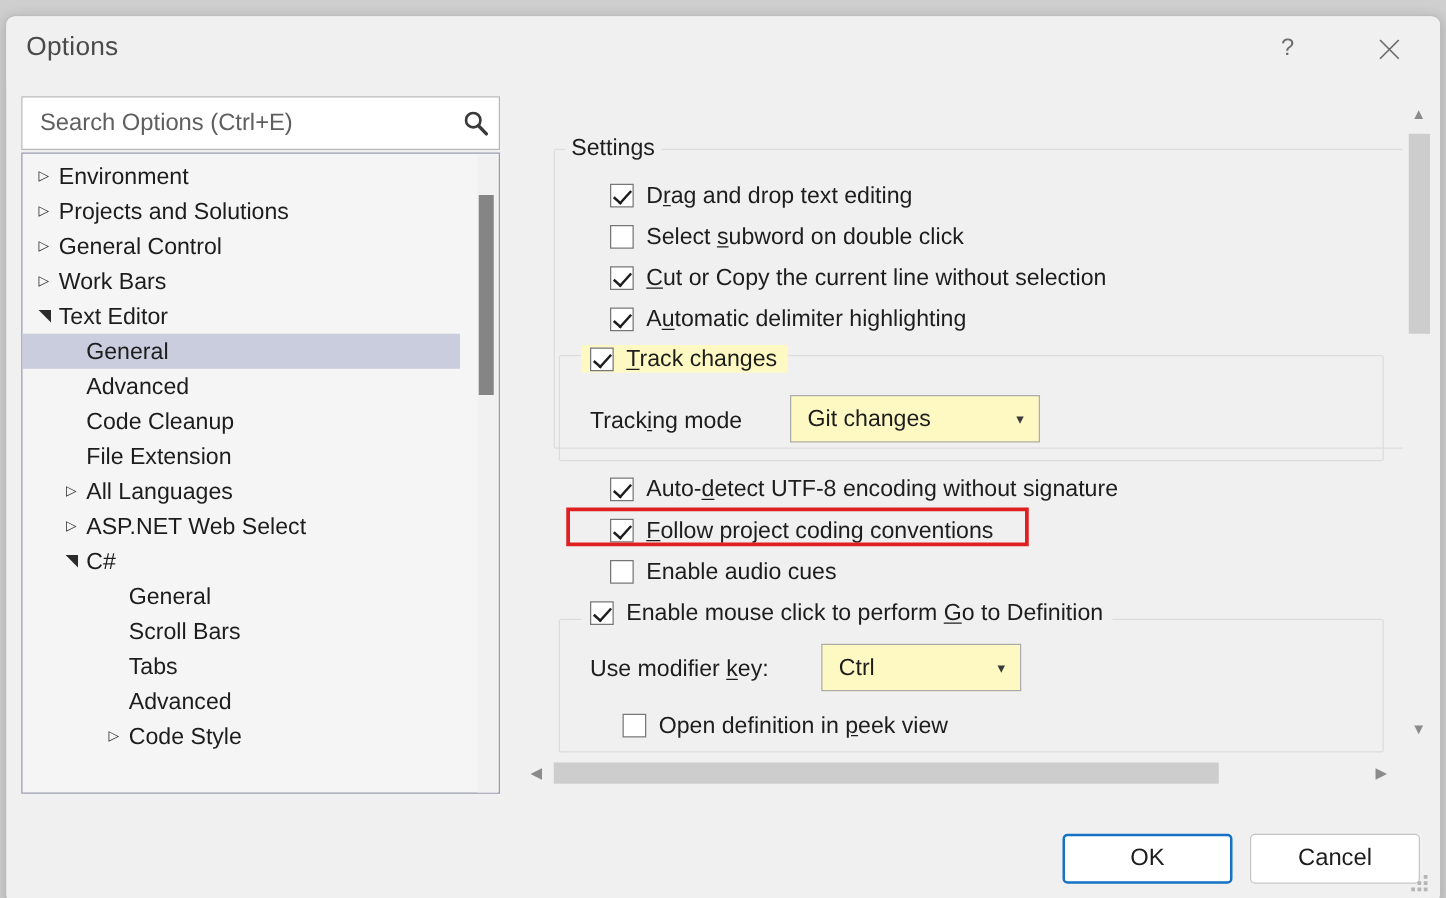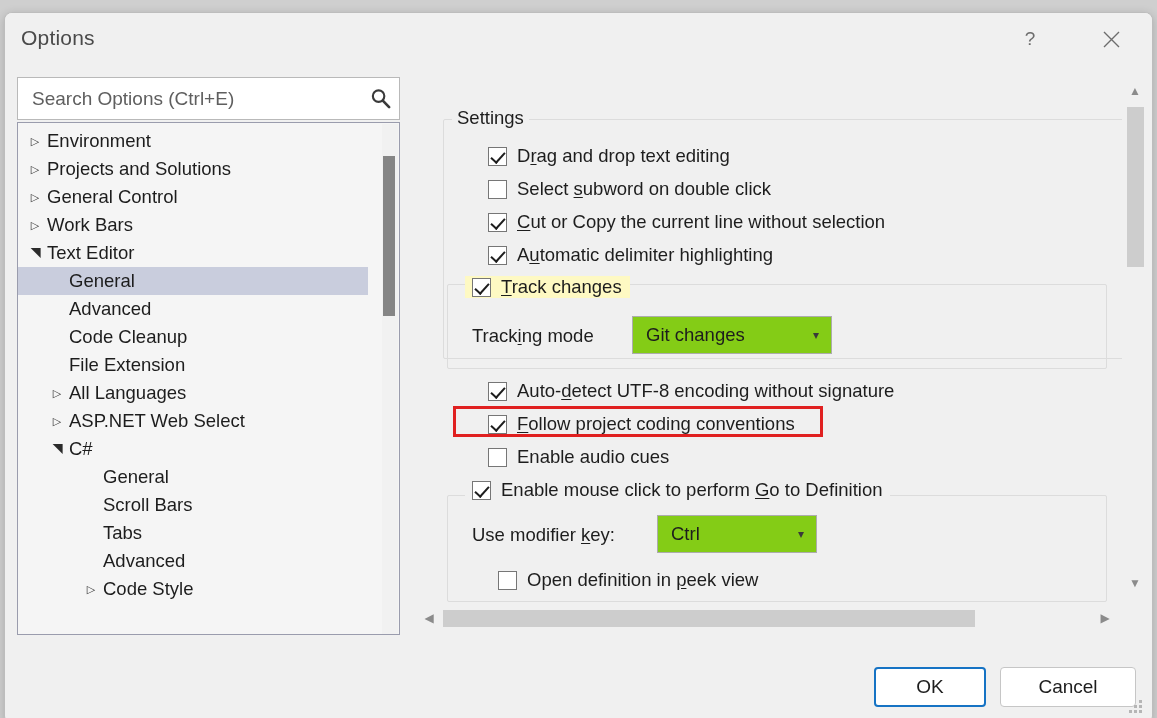--- a/index.html
+++ b/index.html
@@ -144,21 +144,21 @@
     transform: rotate(42deg);
   }
   u { text-underline-offset: 2px; }
 
   .field-label {
     position: absolute;
     font-size: 18.5px; color: #1d1d1d; white-space: nowrap; text-align: center;
   }
   .combo {
     position: absolute;
-    background: #84cc16;
+    background: #fef9c3;
     border: 1px solid #acacac;
     display: flex; align-items: center;
     font-size: 18.5px; color: #1d1d1d;
     cursor: default;
   }
   .combo .combo-val { margin-left: 13px; flex: 1; white-space: nowrap; }
   .combo .combo-arrow {
     width: 30px; text-align: center; font-size: 12px; color: #3a3a3a;
   }
 
@@ -206,21 +206,21 @@
   .dlg-btn {
     position: absolute; bottom: 16px;
     height: 40px;
     background: #ffffff;
     border: 1px solid #c6c6c6;
     border-radius: 4px;
     font-family: "Liberation Sans", sans-serif;
     font-size: 19px; color: #1d1d1d;
     cursor: default;
   }
-  #ok-button { right: 166px; width: 112px; border: 2px solid #ec4899; }
+  #ok-button { right: 166px; width: 136px; border: 2px solid #ec4899; }
   #cancel-button { right: 16px; width: 136px; }
 
   #resize-grip {
     position: absolute; right: 7px; bottom: 7px;
     width: 16px; height: 16px;
   }
   .grip-dot { position: absolute; width: 3px; height: 3px; background: #b5b5b5; }
 </style>
 </head>
 <body>

